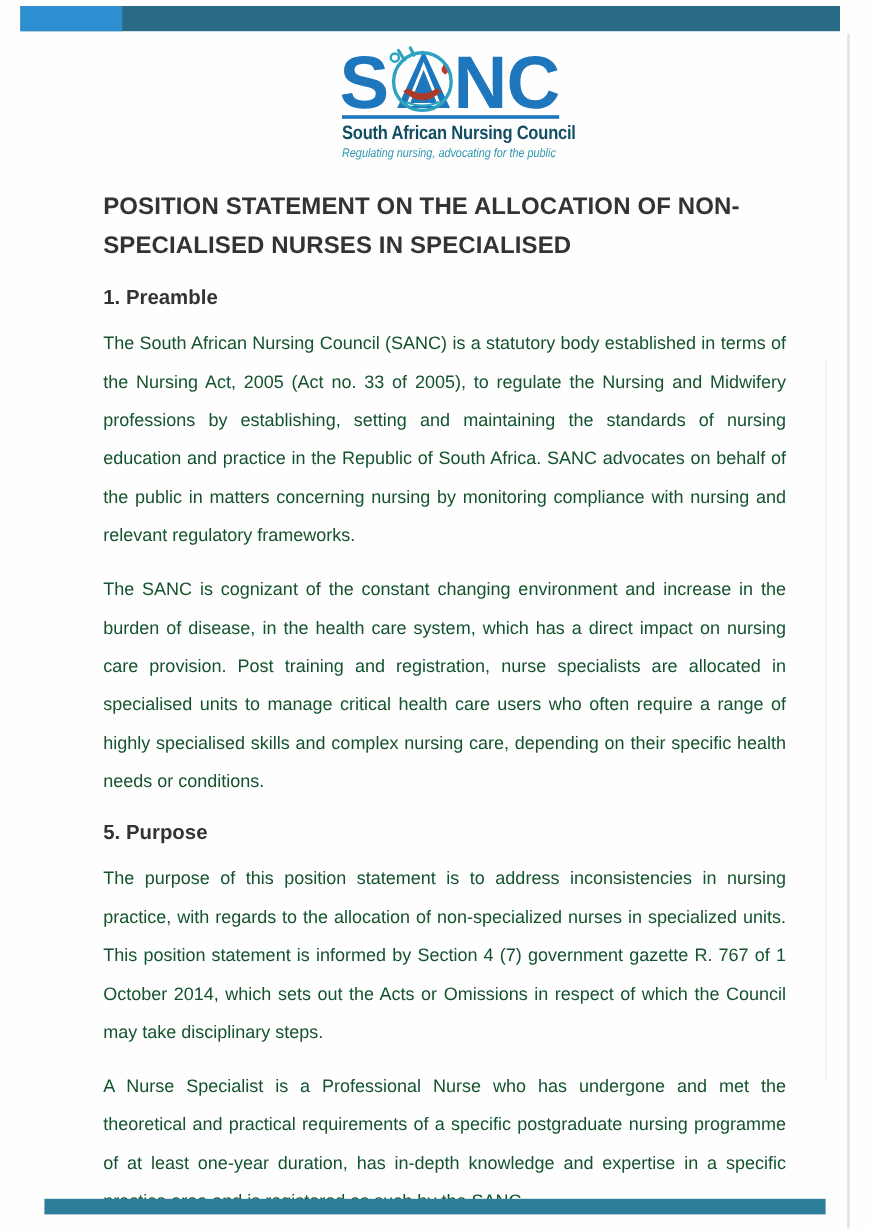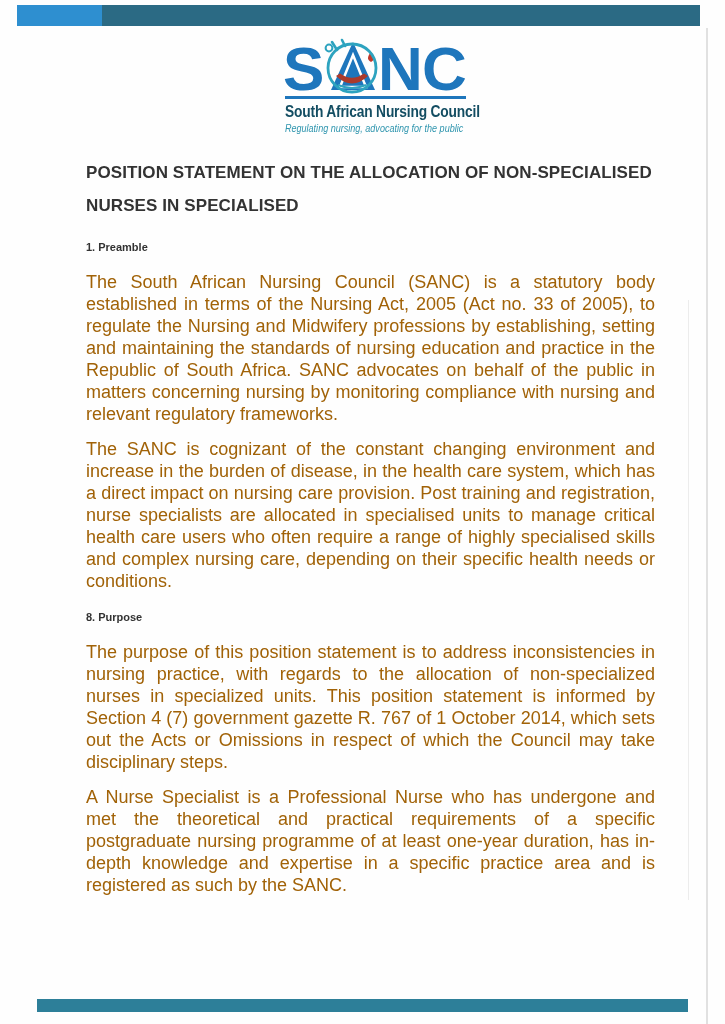--- a/index.html
+++ b/index.html
@@ -23,23 +23,23 @@
     margin-top: 4px; font-weight: bold; font-size: 16px; color: #134d62;
     transform: scaleX(.86); transform-origin: left; white-space: nowrap; letter-spacing: -0.2px;
   }
   .org-tagline {
     margin-top: 1px; font-style: italic; font-size: 10.5px; color: #2f95ae;
     transform: scaleX(.86); transform-origin: left; white-space: nowrap;
   }
 
   
   .content { position: absolute; left: 86px; top: 156px; width: 569px; color: #3d3d3d; }
-  .doc-title { font-weight: bold; font-size: 17px; color: #333333; line-height: 33px; letter-spacing: 0.1px; }
-  .sec-heading { font-weight: bold; font-size: 11px; color: #333333; margin-top: 15px; line-height: 21px; }
-  .sec-body { margin-top: 13px; font-size: 18px; line-height: 22px; text-align: justify; color: #a16207; }
+  .doc-title { font-weight: bold; font-size: 20px; color: #333333; line-height: 33px; letter-spacing: 0.1px; }
+  .sec-heading { font-weight: bold; font-size: 17px; color: #333333; margin-top: 15px; line-height: 21px; }
+  .sec-body { margin-top: 13px; font-size: 15px; line-height: 32px; text-align: justify; color: #14532d; }
 
   
   .scan-edge { position: absolute; left: 706px; top: 28px; width: 2px; height: 996px; background: #dadada; opacity: .8; }
   .scan-edge-faint { position: absolute; left: 688px; top: 300px; width: 1px; height: 600px; background: #ececec; }
 
   
   .bottom-bar { position: absolute; left: 37px; top: 999px; width: 651px; height: 13px; background: #2d7f99; }
 </style>
 </head>
 <body>
@@ -78,21 +78,21 @@
     </div>
     <div id="sections">
         <div class="section">
           <div class="sec-heading">1. Preamble</div>
           <div class="sec-body">The South African Nursing Council (SANC) is a statutory body established in terms of the Nursing Act, 2005 (Act no. 33 of 2005), to regulate the Nursing and Midwifery professions by establishing, setting and maintaining the standards of nursing education and practice in the Republic of South Africa. SANC advocates on behalf of the public in matters concerning nursing by monitoring compliance with nursing and relevant regulatory frameworks.</div>
         </div>
         <div class="section">
           <div class="sec-body">The SANC is cognizant of the constant changing environment and increase in the burden of disease, in the health care system, which has a direct impact on nursing care provision. Post training and registration, nurse specialists are allocated in specialised units to manage critical health care users who often require a range of highly specialised skills and complex nursing care, depending on their specific health needs or conditions.</div>
         </div>
         <div class="section">
-          <div class="sec-heading">8. Purpose</div>
+          <div class="sec-heading">5. Purpose</div>
           <div class="sec-body">The purpose of this position statement is to address inconsistencies in nursing practice, with regards to the allocation of non-specialized nurses in specialized units. This position statement is informed by Section 4 (7) government gazette R. 767 of 1 October 2014, which sets out the Acts or Omissions in respect of which the Council may take disciplinary steps.</div>
         </div>
         <div class="section">
           <div class="sec-body">A Nurse Specialist is a Professional Nurse who has undergone and met the theoretical and practical requirements of a specific postgraduate nursing programme of at least one-year duration, has in-depth knowledge and expertise in a specific practice area and is registered as such by the SANC.</div>
         </div>
       </div>
   </div>
 
   <div class="scan-edge"></div>
   <div class="scan-edge-faint"></div>

